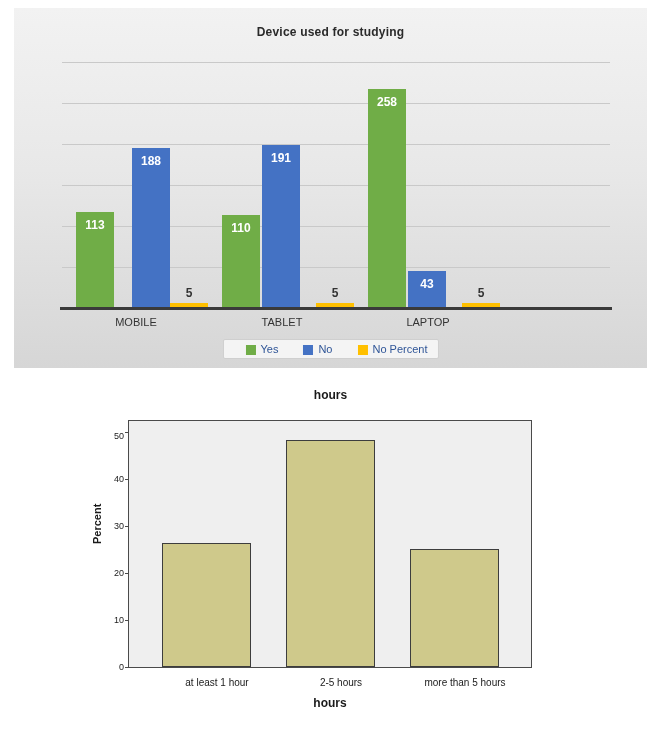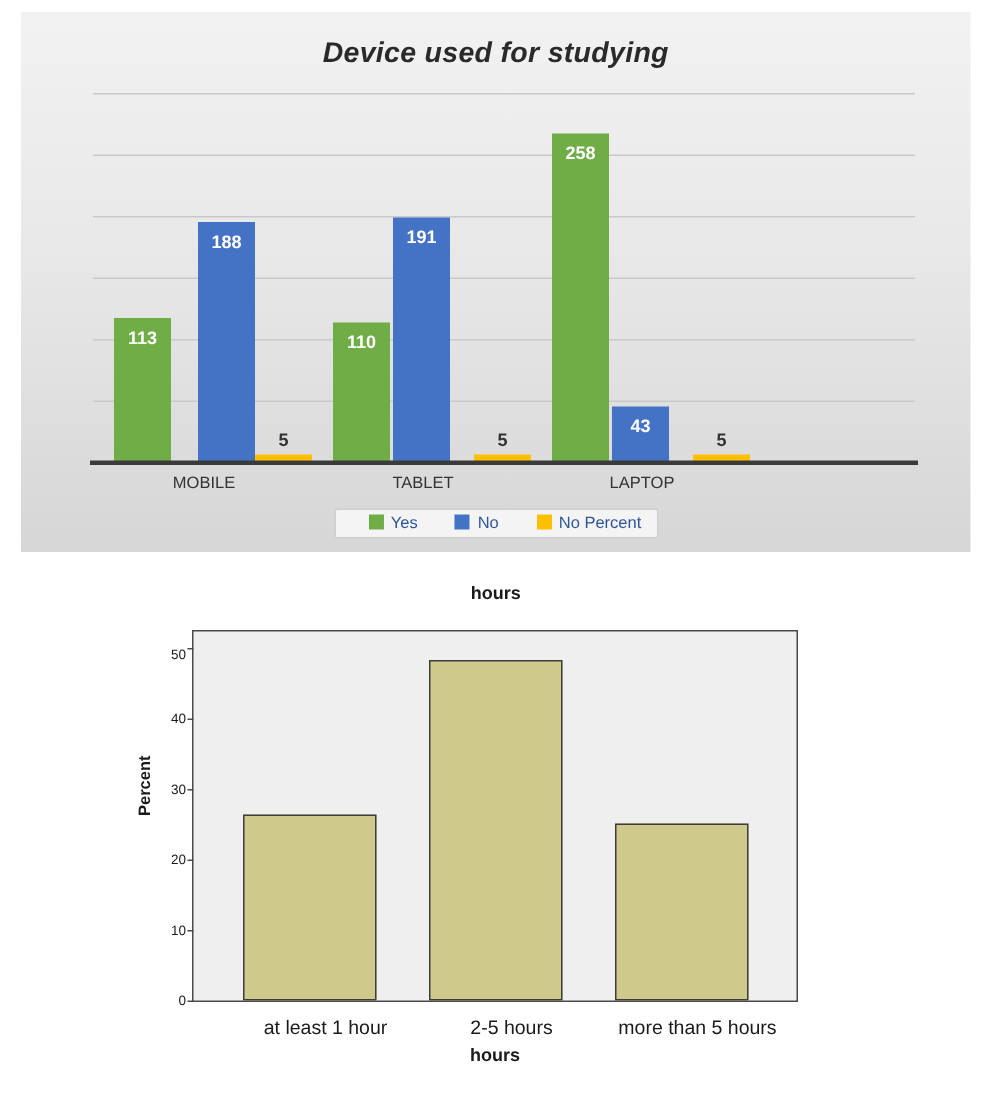--- a/index.html
+++ b/index.html
@@ -24,25 +24,24 @@
     height: 360px;
     background: linear-gradient(to bottom, #f2f2f2 0%, #e8e8e8 45%, #d6d6d6 100%);
     box-sizing: border-box;
   }
   #chart1-title {
     position: absolute;
     top: 17px;
     left: 0;
     width: 100%;
     text-align: center;
-    font-size: 19px;
+    font-size: 12px;
     font-weight: bold;
     color: #2a2a2a;
     letter-spacing: 0.2px;
-    font-style: italic;
   }
   #chart1-plot {
     position: absolute;
     left: 48px;
     top: 54px;
     width: 548px;
     height: 246px;
   }
   .c1-grid {
     position: absolute;
@@ -99,21 +98,21 @@
     display: flex;
     align-items: center;
     gap: 13px;
     background: #f4f4f4;
     border: 1px solid #cfcfcf;
     padding: 3px 10px;
     border-radius: 2px;
   }
   .legend-item {
     display: flex;
-    align-items: flex-start;
+    align-items: flex-end;
     gap: 5px;
     font-size: 11px;
     color: #2f5597;
     padding-left: 12px;
   }
   .legend-swatch {
     width: 10px;
     height: 10px;
     display: inline-block;
   }
@@ -177,21 +176,21 @@
   .c2-bar {
     position: absolute;
     bottom: 0;
     background: #cfc98b;
     border: 1px solid #3d3d3d;
     box-sizing: border-box;
   }
   .c2-cat {
     position: absolute;
     top: 302px;
-    font-size: 13px;
+    font-size: 10px;
     color: #1a1a1a;
     text-align: center;
   }
   #chart2-xlabel {
     position: absolute;
     top: 321px;
     left: 128px;
     width: 404px;
     text-align: center;
     font-size: 12px;

